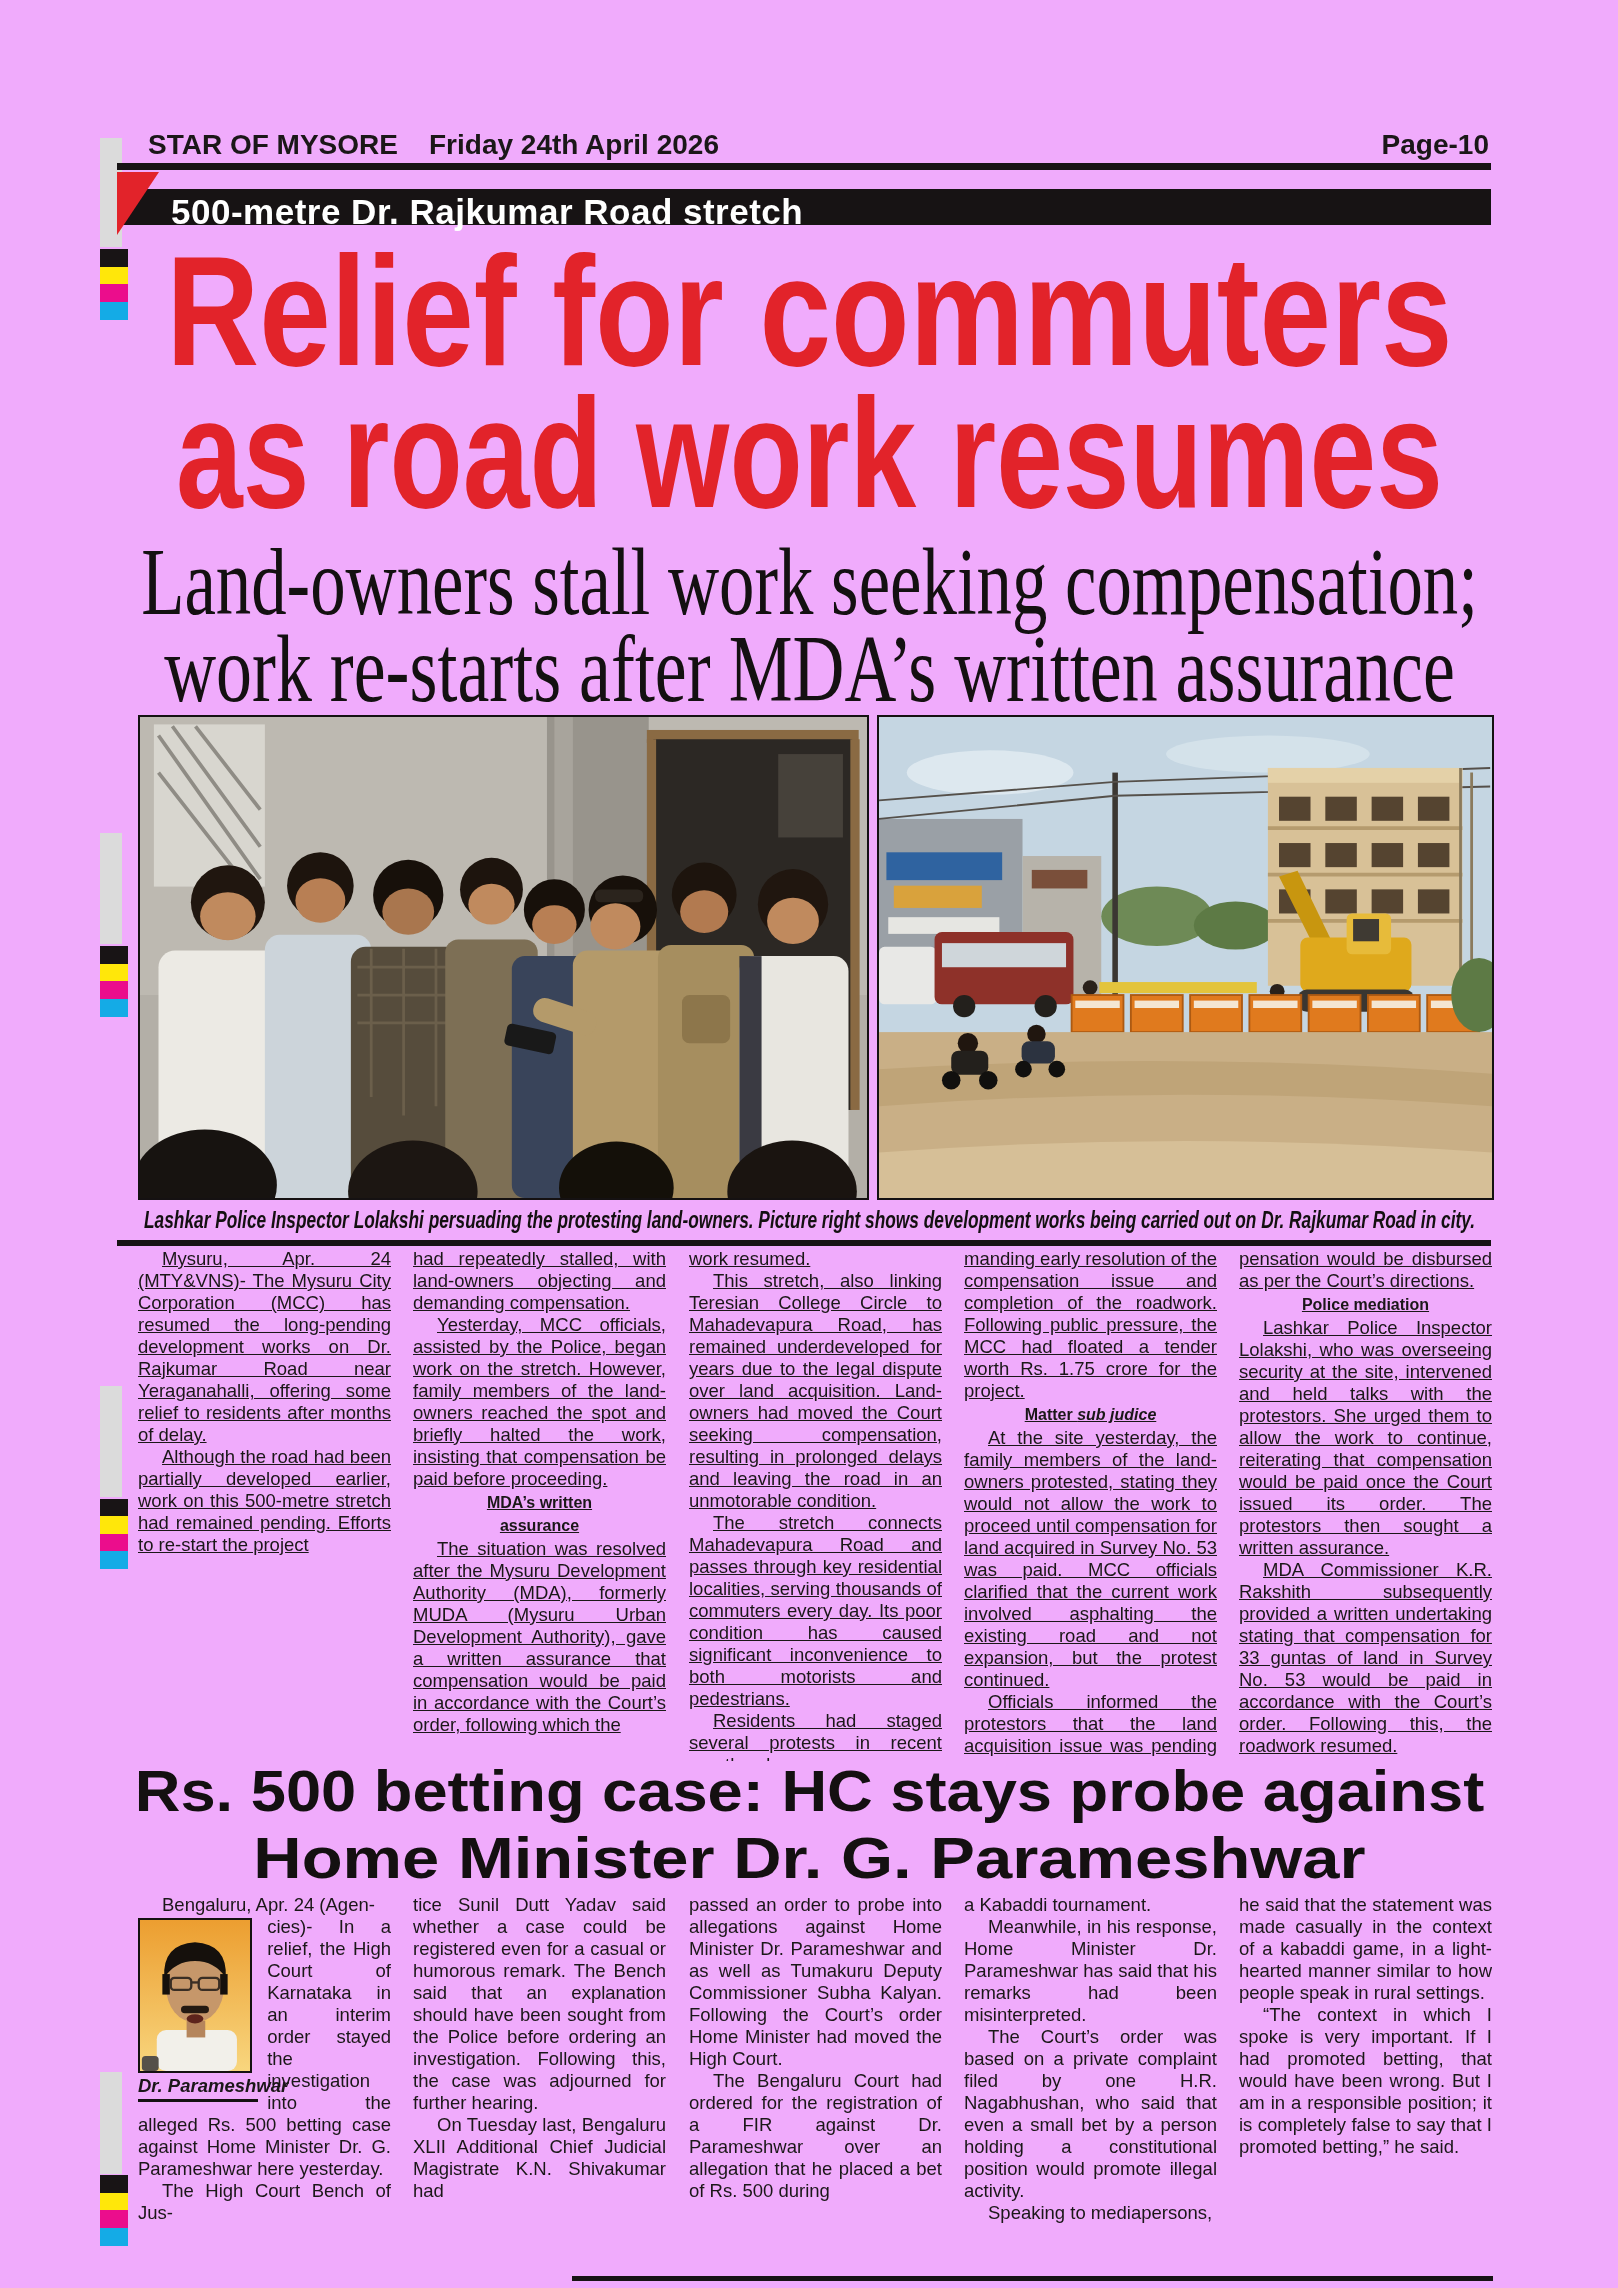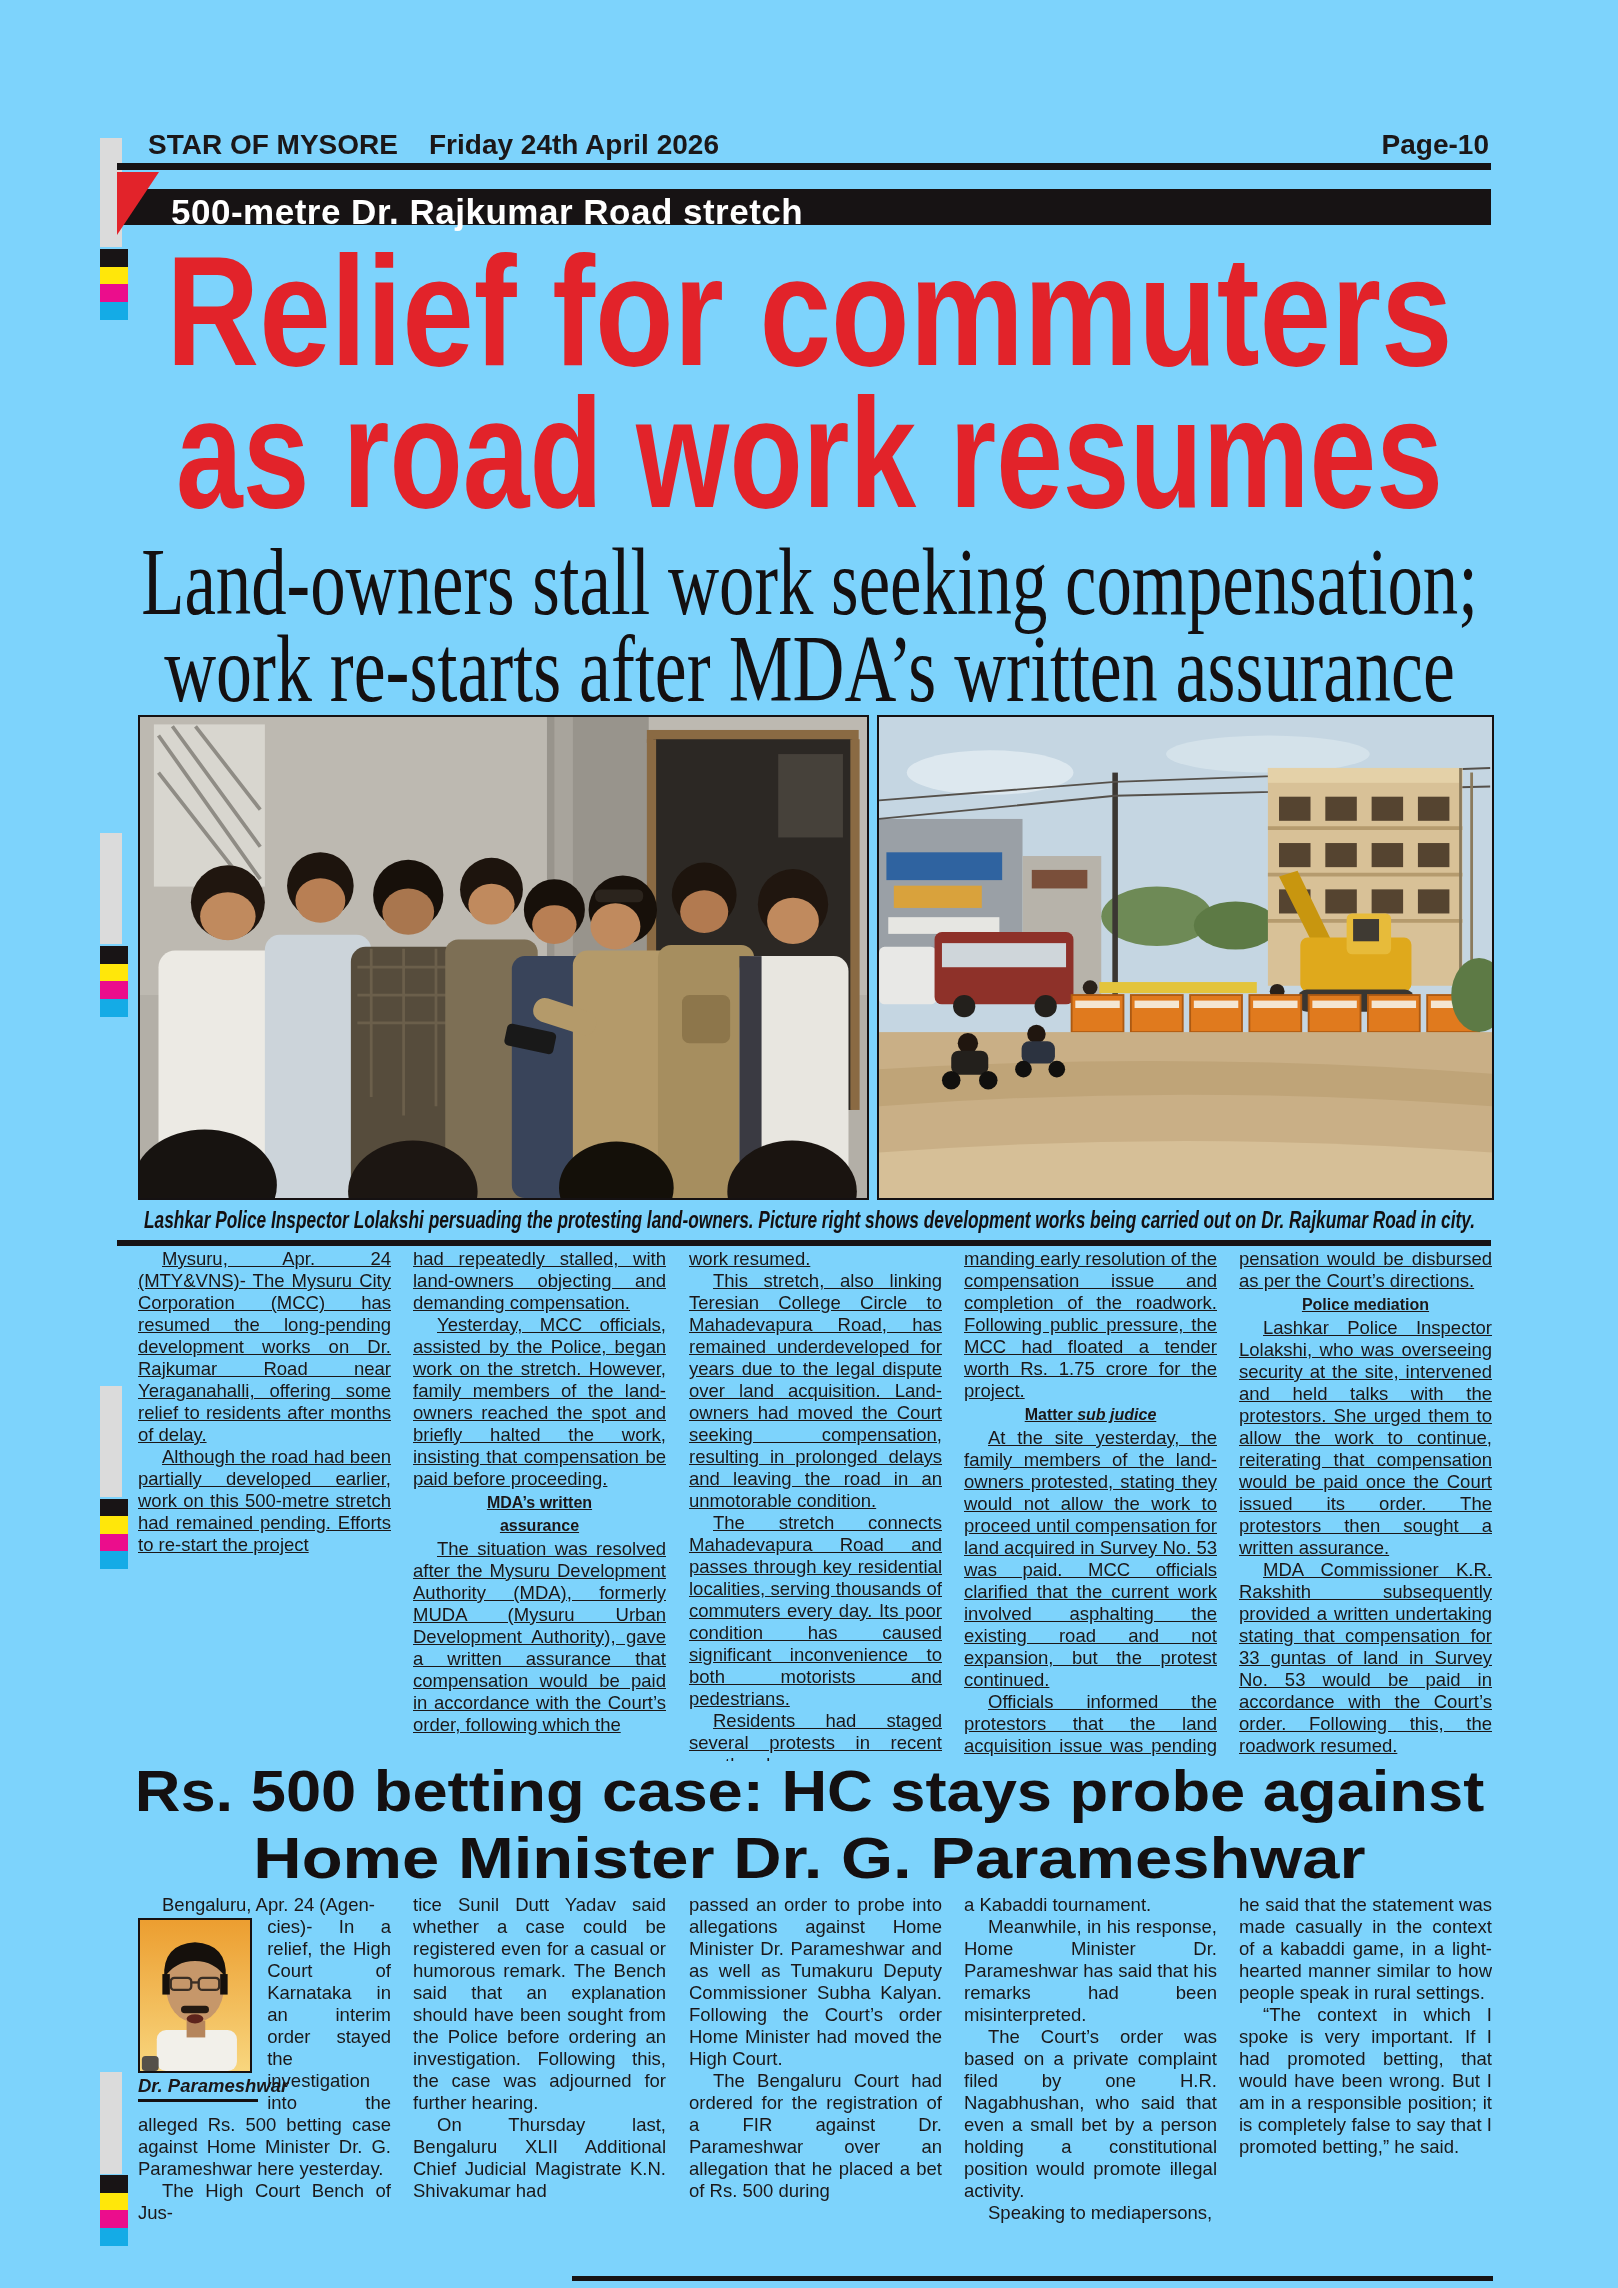--- a/index.html
+++ b/index.html
@@ -1,16 +1,16 @@
 <!DOCTYPE html>
 <html style="font-size:14.8px"><head>
 <meta charset="utf-8">
 <style>
   html,body{margin:0;padding:0;background:#fff;}
-  #page{position:relative;width:1619px;height:2289px;background:#7dd3fc;overflow:hidden;
+  #page{position:relative;width:1619px;height:2289px;background:#f0abfc;overflow:hidden;
         font-family:"Liberation Sans",sans-serif;color:#1b1718;}
 
   
   .reg{position:absolute;left:100px;width:28px;}
   .reg.bar{width:22px;}
 
   
   .mast{position:absolute;top:129px;height:31px;font-weight:bold;font-size:28px;white-space:nowrap;}
   #mast-rule{position:absolute;left:117px;top:163px;width:1374px;height:6.5px;background:#171314;}
 
@@ -313,21 +313,21 @@
           <rect x="2" y="146" width="18" height="16" rx="4" fill="#555049"></rect>
         </svg>
       </div>
       <figcaption>Dr. Parameshwar</figcaption>
     </figure>
     <p class="noind">cies)- In a relief, the High Court of Karnataka in an interim order stayed the investigation into the alleged Rs. 500 betting case against Home Minister Dr. G. Parameshwar here yesterday.</p>
     <p>The High Court Bench of Jus-</p>
   </div>
   <div class="col a2 c2">
       <p class="noind">tice Sunil Dutt Yadav said whether a case could be registered even for a casual or humorous remark. The Bench said that an explanation should have been sought from the Police before ordering an investigation. Following this, the case was adjourned for further hearing.</p>
-      <p>On Thursday last, Bengaluru XLII Additional Chief Judicial Magistrate K.N. Shivakumar had</p>
+      <p>On Tuesday last, Bengaluru XLII Additional Chief Judicial Magistrate K.N. Shivakumar had</p>
     </div>
   <div class="col a2 c3">
       <p class="noind">passed an order to probe into allegations against Home Minister Dr. Parameshwar and as well as Tumakuru Deputy Commissioner Subha Kalyan. Following the Court’s order Home Minister had moved the High Court.</p>
       <p>The Bengaluru Court had ordered for the registration of a FIR against Dr. Parameshwar over an allegation that he placed a bet of Rs. 500 during</p>
     </div>
   <div class="col a2 c4">
       <p class="noind">a Kabaddi tournament.</p>
       <p>Meanwhile, in his response, Home Minister Dr. Parameshwar has said that his remarks had been misinterpreted.</p>
       <p>The Court’s order was based on a private complaint filed by one H.R. Nagabhushan, who said that even a small bet by a person holding a constitutional position would promote illegal activity.</p>
       <p>Speaking to mediapersons,</p>

